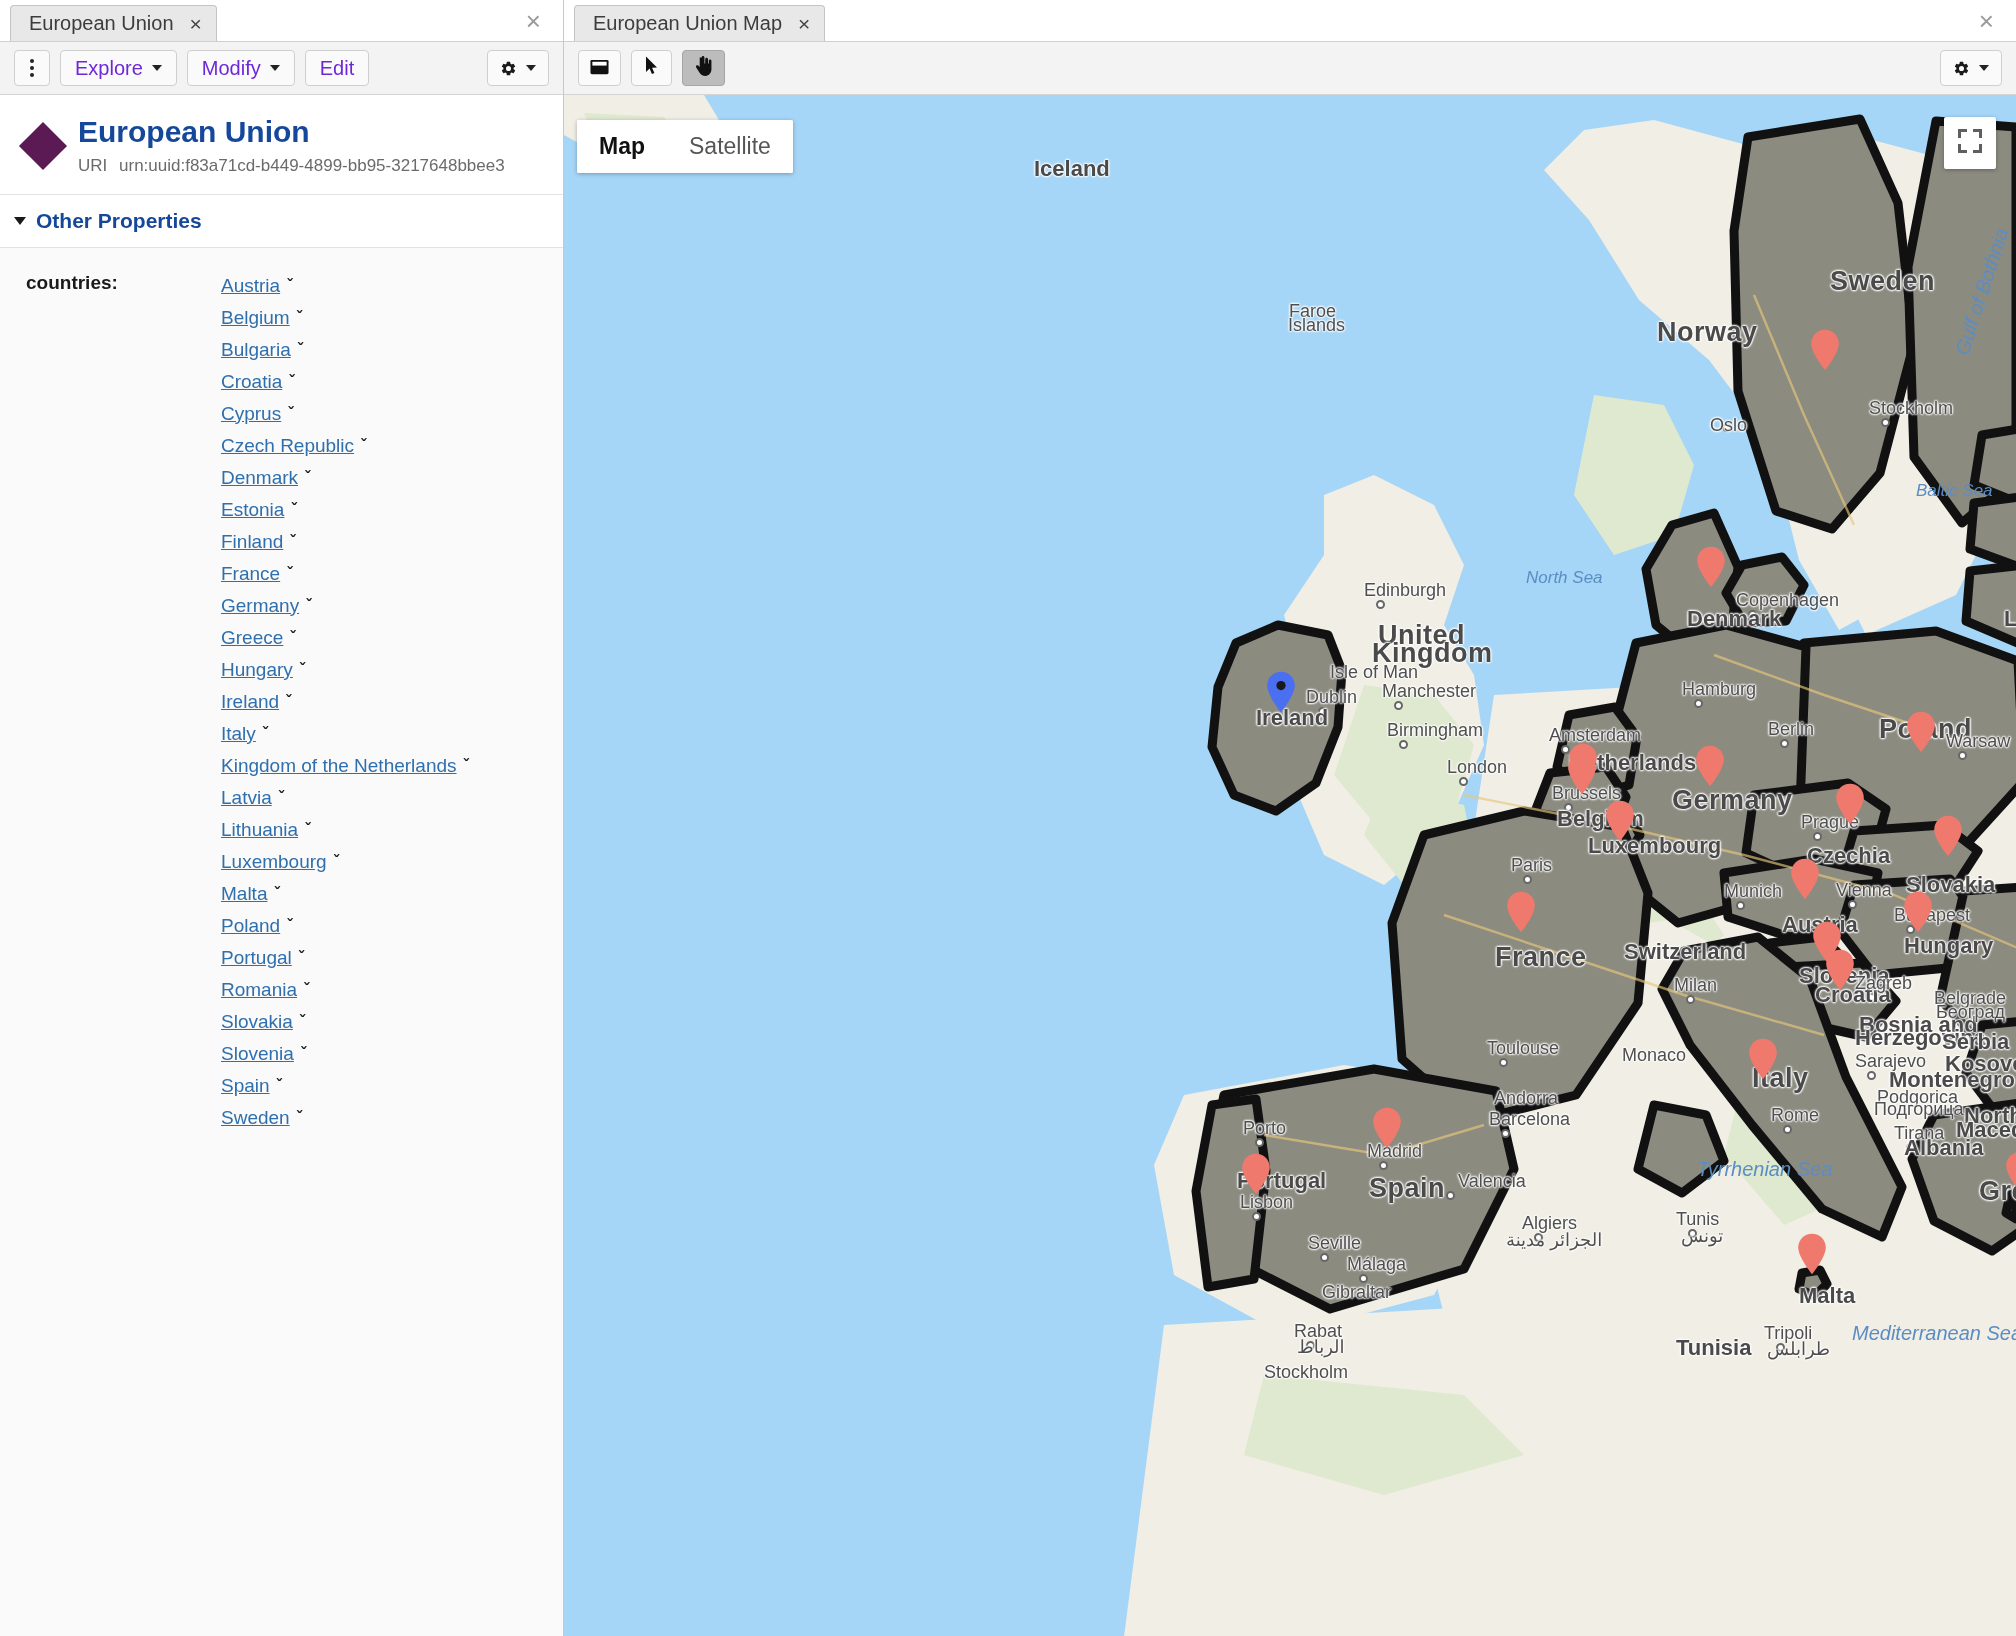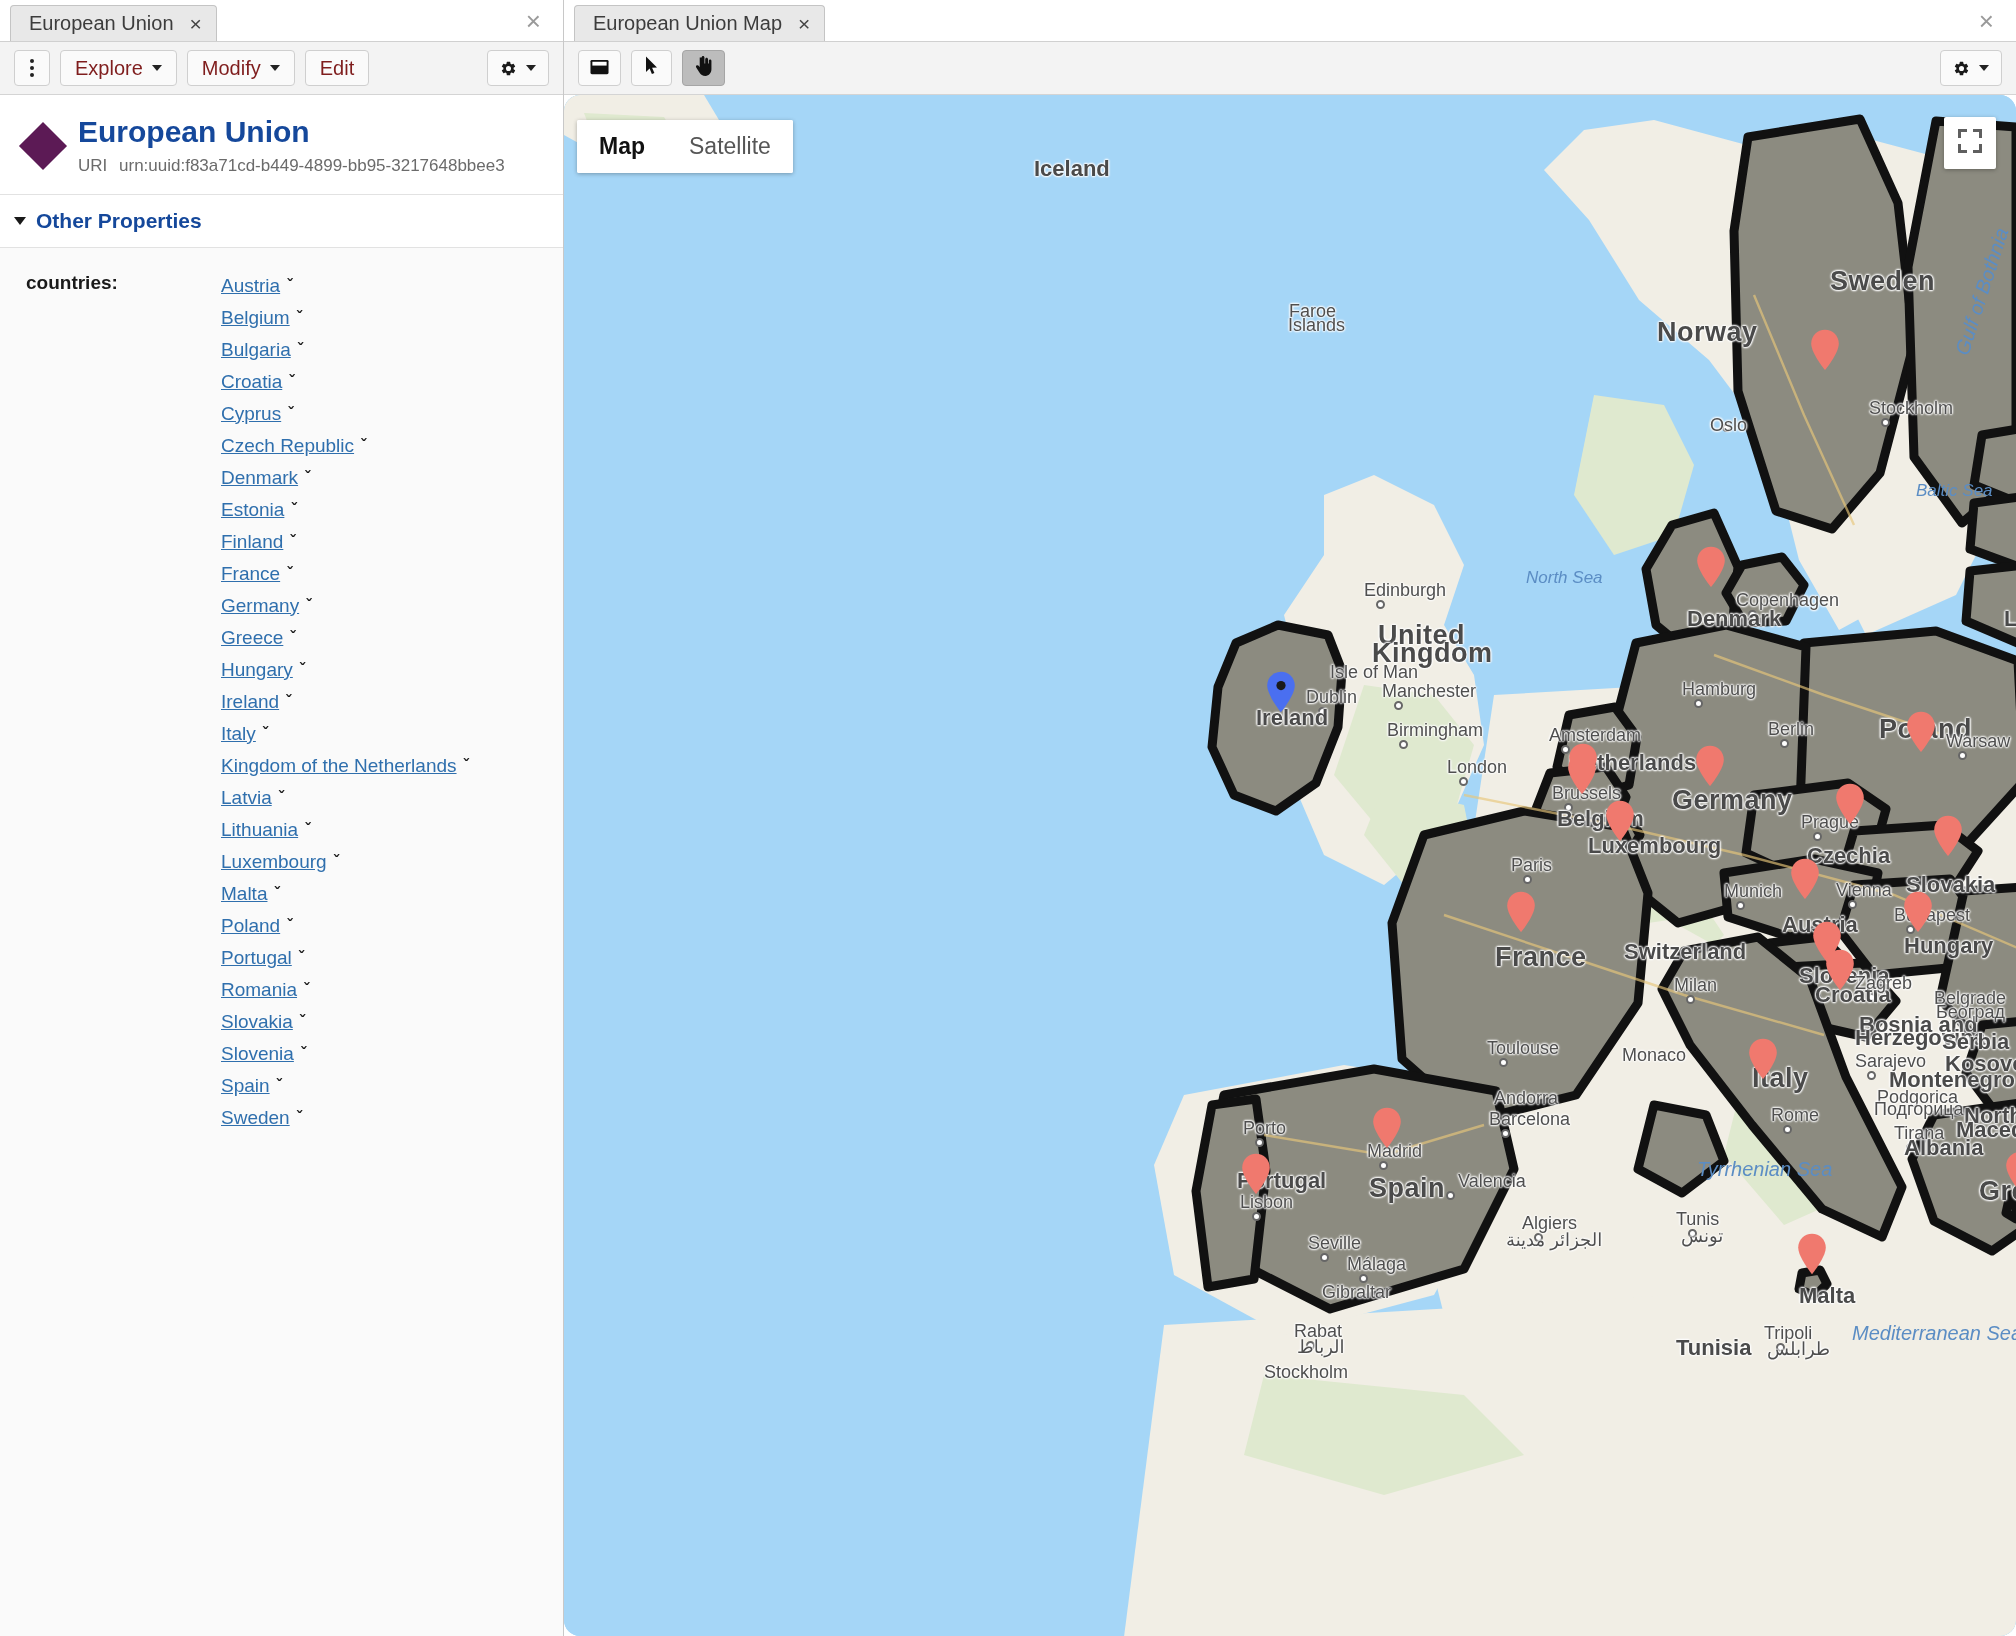--- a/index.html
+++ b/index.html
@@ -61,21 +61,21 @@
     gap: 10px;
     position: relative;
   }
   .btn {
     height: 36px;
     background: #fafafa;
     border: 1px solid #cfcfcf;
     border-radius: 4px;
     display: flex; align-items: center; justify-content: center;
     padding: 0 14px;
-    font-size: 20px; color: #7f1d1d;
+    font-size: 20px; color: #6d28d9;
     cursor: pointer;
     gap: 9px;
     white-space: nowrap;
   }
   .btn-kebab { padding: 0 10px; width: 36px; }
   .kebab-dots { display: flex; flex-direction: column; gap: 3px; align-items: center; }
   .kebab-dots i { width: 4px; height: 4px; background: #222; border-radius: 50%; display: block; }
   .caret {
     width: 0; height: 0;
     border-left: 5px solid transparent;
@@ -163,21 +163,20 @@
     flex: 1; height: 1636px;
     display: flex; flex-direction: column;
     position: relative;
     background: #ffffff;
   }
   .map-area {
     flex: 1;
     position: relative;
     overflow: hidden;
     background: #a5d6f7;
-    border-radius: 16px;
   }
 
   
   .map-type-ctrl {
     position: absolute; left: 13px; top: 25px;
     display: flex;
     background: #fff;
     border-radius: 2px;
     box-shadow: 0 1px 4px rgba(0,0,0,.3);
     overflow: hidden;

